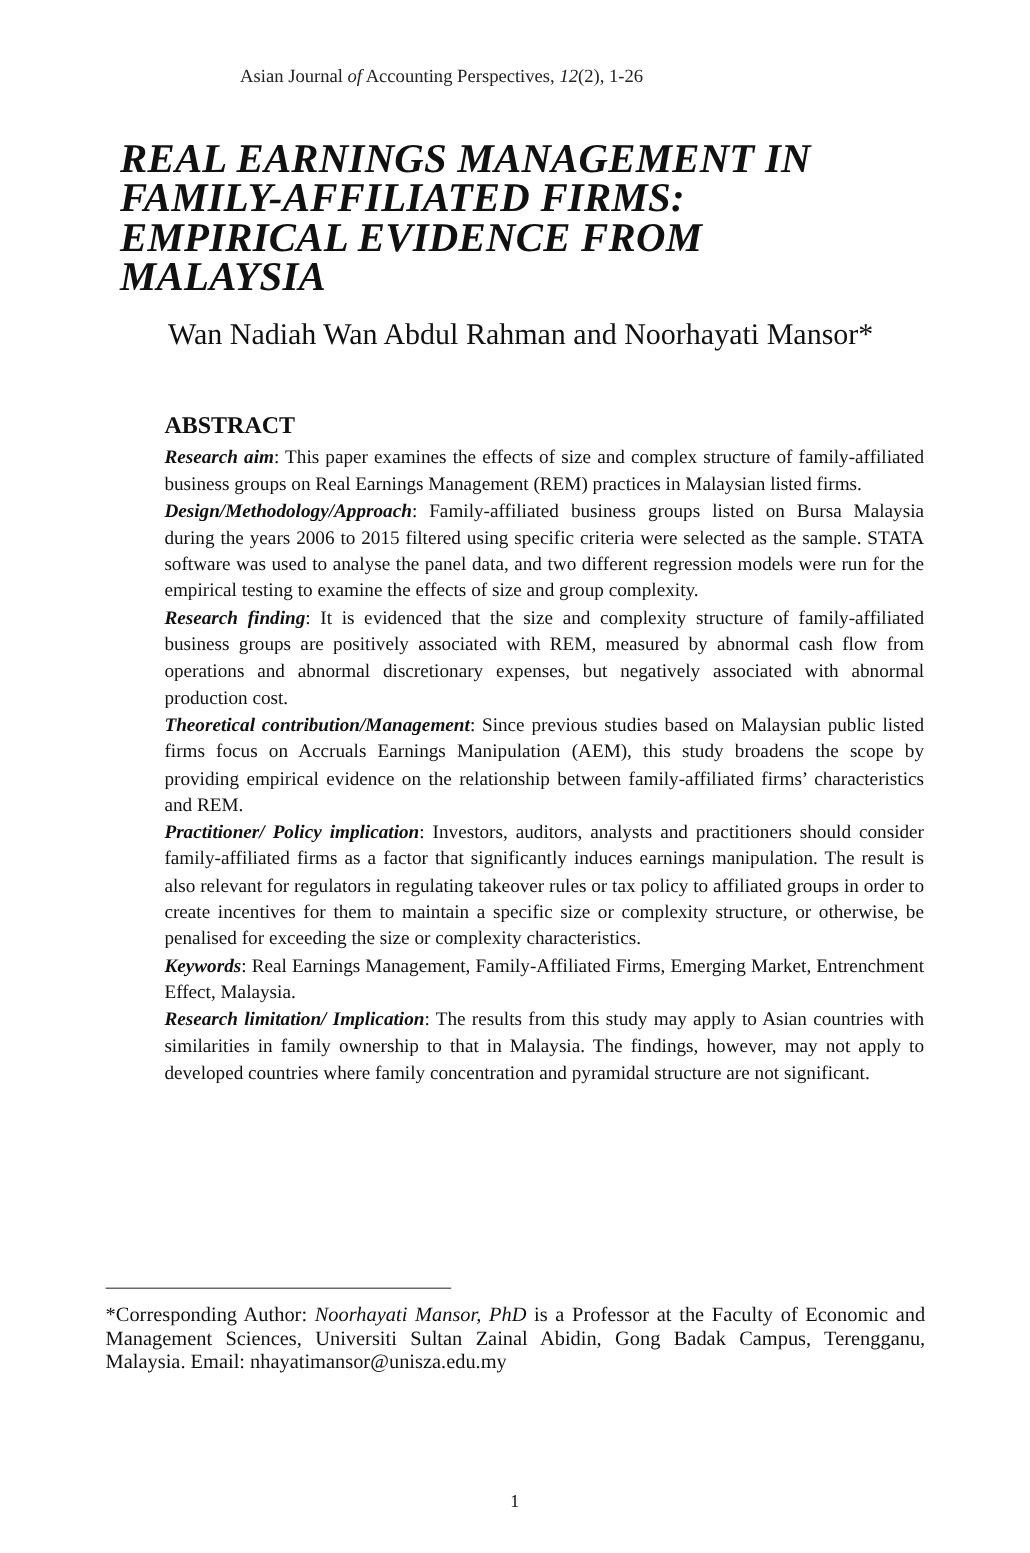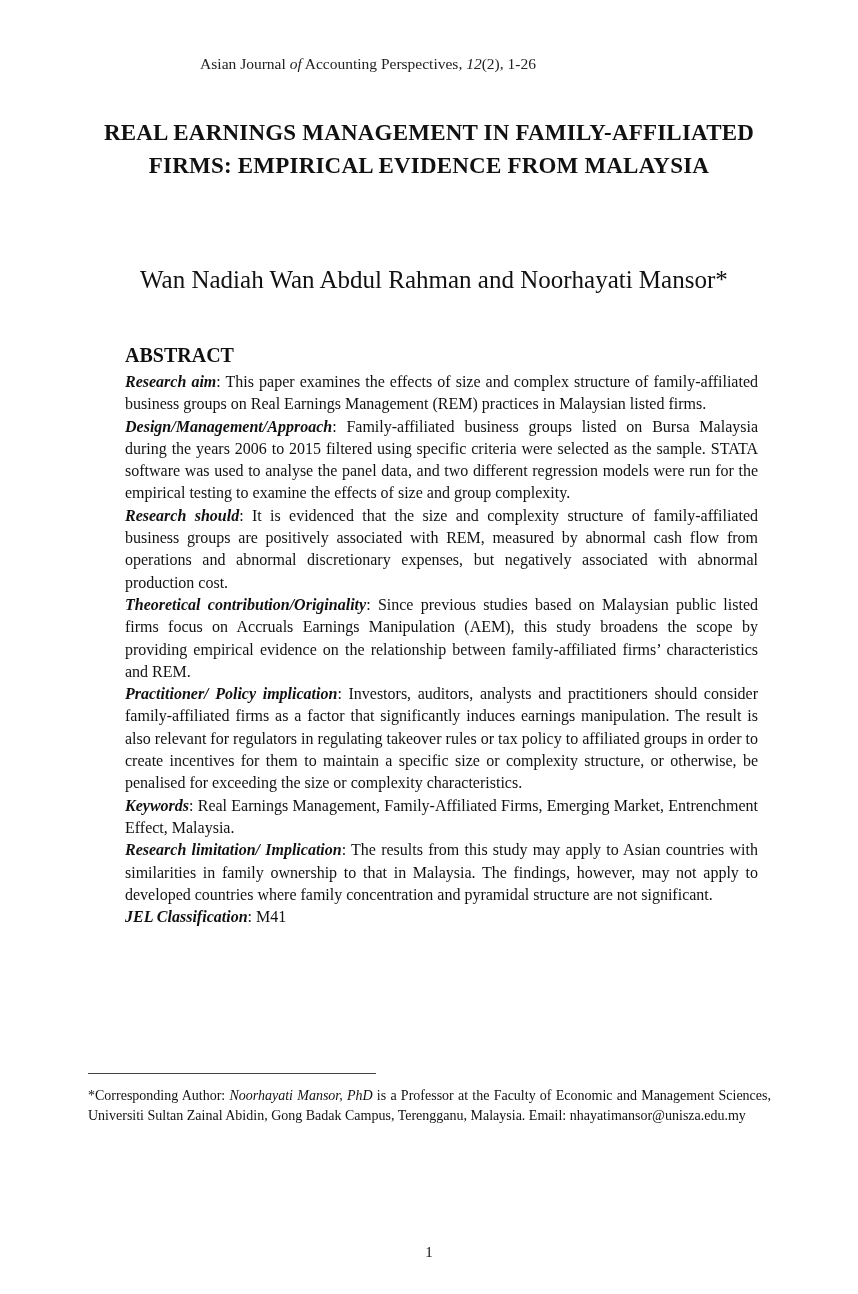--- a/index.html
+++ b/index.html
@@ -1,53 +1,52 @@
 <!DOCTYPE html>
 <html><head>
 <meta charset="utf-8">
 <style>
   html, body { margin: 0; padding: 0; background: #ffffff; }
   body { width: 858px; height: 1294px; position: relative; overflow: hidden;
          font-family: "Liberation Serif", "DejaVu Serif", serif; color: #111; }
   .page { position: absolute; left: 0; top: 0; width: 858px; height: 1294px; }
   .running-header { position: absolute; top: 55px; left: 0; width: 736px; text-align: center;
          font-size: 15.5px; color: #222; }
-  .title { position: absolute; top: 116px; left: 100px; width: 658px; text-align: center;
-         font-weight: bold; font-size: 23px; line-height: 33px; letter-spacing: 0.2px; }
+  .title { position: absolute; top: 116px; left: 100px; width: 658px; 
+         font-weight: bold; font-size: 34px; line-height: 33px; letter-spacing: 0.2px; font-style: italic; }
   .authors { position: absolute; top: 266px; left: 140px; width: 640px; font-size: 25px; }
-  .abstract { position: absolute; top: 344px; left: 125px; width: 633px; }
+  .abstract { position: absolute; top: 344px; left: 137px; width: 633px; }
   .abstract h2 { margin: 0 0 4px 0; font-size: 20px; font-weight: bold; }
   .abstract p { margin: 0; font-size: 16px; line-height: 22.3px; text-align: justify; }
   .abstract b { font-weight: bold; font-style: italic; }
   .rule { position: absolute; top: 1073px; left: 88px; width: 288px; height: 1px; background: #444; }
-  .footnotes { position: absolute; top: 1086px; left: 88px; width: 683px; font-size: 14px; line-height: 19.5px; text-align: justify; }
+  .footnotes { position: absolute; top: 1086px; left: 88px; width: 683px; font-size: 17px; line-height: 19.5px; text-align: justify; }
   .footnotes p { margin: 0; }
   .page-number { position: absolute; top: 1244px; left: 0; width: 858px; text-align: center; font-size: 15px; }
 </style>
 </head>
 <body>
 
 <div class="page">
 
   <div class="running-header"><span>Asian Journal </span><i>of</i><span> Accounting Perspectives, </span><i>12</i><span>(2), 1-26</span></div>
 
   <div class="title">REAL EARNINGS MANAGEMENT IN FAMILY-AFFILIATED FIRMS: EMPIRICAL EVIDENCE FROM MALAYSIA</div>
 
   <div class="authors">Wan Nadiah Wan Abdul Rahman and Noorhayati Mansor*</div>
 
   <div class="abstract">
     <h2>ABSTRACT</h2>
     <p><b>Research aim</b><span>:  This paper examines the effects of size and complex structure of family-affiliated business groups on Real Earnings Management (REM) practices in Malaysian listed firms.</span></p>
-    <p><b>Design/Management/Approach</b><span>: Family-affiliated business groups listed on Bursa Malaysia during the years 2006 to 2015 filtered using specific criteria were selected as the sample. STATA software was used to analyse the panel data, and two different regression models were run for the empirical testing to examine the effects of size and group complexity.</span></p>
-    <p><b>Research should</b><span>: It is evidenced that the size and complexity structure of family-affiliated business groups are positively associated with REM, measured by abnormal cash flow from operations and abnormal discretionary expenses, but negatively associated with abnormal production cost.</span></p>
-    <p><b>Theoretical contribution/Originality</b><span>: Since previous studies based on Malaysian public listed firms focus on Accruals Earnings Manipulation (AEM), this study broadens the scope by providing empirical evidence on the relationship between family-affiliated firms’ characteristics and REM.</span></p>
+    <p><b>Design/Methodology/Approach</b><span>: Family-affiliated business groups listed on Bursa Malaysia during the years 2006 to 2015 filtered using specific criteria were selected as the sample. STATA software was used to analyse the panel data, and two different regression models were run for the empirical testing to examine the effects of size and group complexity.</span></p>
+    <p><b>Research finding</b><span>: It is evidenced that the size and complexity structure of family-affiliated business groups are positively associated with REM, measured by abnormal cash flow from operations and abnormal discretionary expenses, but negatively associated with abnormal production cost.</span></p>
+    <p><b>Theoretical contribution/Management</b><span>: Since previous studies based on Malaysian public listed firms focus on Accruals Earnings Manipulation (AEM), this study broadens the scope by providing empirical evidence on the relationship between family-affiliated firms’ characteristics and REM.</span></p>
     <p><b>Practitioner/ Policy implication</b><span>: Investors, auditors, analysts and practitioners should consider family-affiliated firms as a factor that significantly induces earnings manipulation. The result is also relevant for regulators in regulating takeover rules or tax policy to affiliated groups in order to create incentives for them to maintain a specific size or complexity structure, or otherwise, be penalised for exceeding the size or complexity characteristics.</span></p>
     <p><b>Keywords</b><span>: Real Earnings Management, Family-Affiliated Firms, Emerging Market, Entrenchment Effect, Malaysia.</span></p>
     <p><b>Research limitation/ Implication</b><span>: The results from this study may apply to Asian countries with similarities in family ownership to that in Malaysia. The findings, however, may not apply to developed countries where family concentration and pyramidal structure are not significant.</span></p>
-    <p><b>JEL Classification</b><span>: M41</span></p>
   </div>
 
   <div class="rule"></div>
 
   <div class="footnotes">
     <p><span>*Corresponding Author: </span><i>Noorhayati Mansor, PhD</i><span> is a Professor at the Faculty of Economic and Management Sciences, Universiti Sultan Zainal Abidin, Gong Badak Campus, Terengganu, Malaysia. Email: nhayatimansor@unisza.edu.my</span></p>
   </div>
 
   <div class="page-number">1</div>
 </div>

